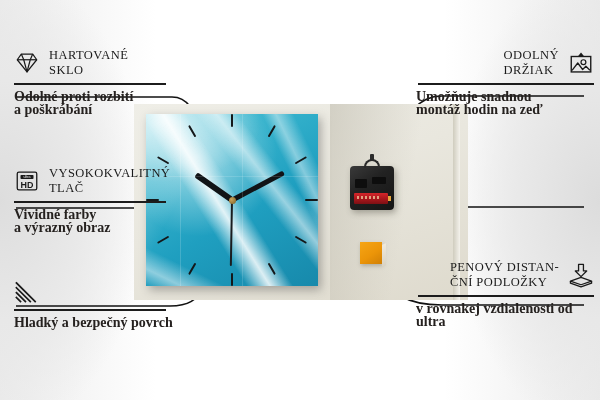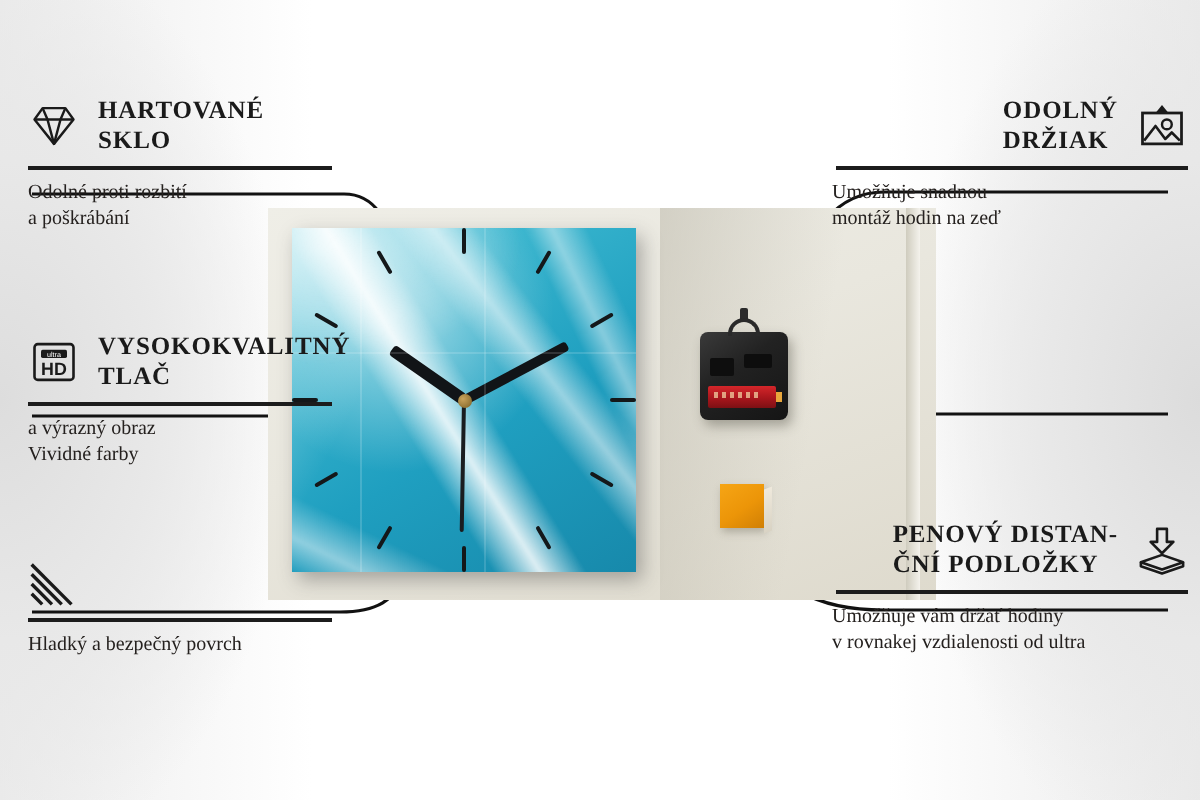--- a/index.html
+++ b/index.html
@@ -155,36 +155,37 @@
   .feat { position:absolute; width: 172px; }
   .feat.left  { left: 14px;  text-align: left; }
   .feat.right { right: 6px;  width: 178px; }
 
   .feat-head {
     display: flex; align-items: center; gap: 9px;
   }
   .feat.right .feat-head { flex-direction: row-reverse; }
   .feat-title {
     font-size: 12.5px;
-    font-weight: bold;
+    font-weight: normal;
     letter-spacing: .45px;
     line-height: 15px;
     color: #1a1a1a;
     text-transform: uppercase;
   }
   .feat-rule {
     margin-top: 5px;
     height: 1.6px;
     background: #1c1c1c;
   }
   .feat-desc {
     margin-top: 5px;
-    font-size: 10px;
+    font-size: 14px;
     line-height: 13px;
     color: #25211f;
+    font-weight: bold;
   }
   .icon { flex: 0 0 auto; width: 26px; height: 26px; display:block; }
 
   
   #f-glass   { top: 48px; }
   #f-print   { top: 166px; }
   #f-edges   { top: 278px; }
   #f-holder  { top: 48px; }
   #f-mech    { top: 166px; }
   #f-foam    { top: 260px; }
@@ -292,22 +293,22 @@
         <text x="16" y="12.8" font-family="Liberation Sans, sans-serif" font-size="4.4" fill="#ffffff" text-anchor="middle">ultra</text>
         <text x="16" y="24" font-family="Liberation Sans, sans-serif" font-size="11" font-weight="bold" fill="#1a1a1a" text-anchor="middle">HD</text>
       </svg>
       <div>
         <div class="feat-title">VYSOKOKVALITNÝ</div>
         <div class="feat-title">TLAČ</div>
       </div>
     </div>
     <div class="feat-rule"></div>
     <div class="feat-desc">
+      <div>Vividné farby</div>
       <div>a výrazný obraz</div>
-      <div>Vividné farby</div>
     </div>
   </div>
 
   <div class="feat left" id="f-edges">
     <div class="feat-head">
       <svg class="icon" viewBox="0 0 32 32">
         <g stroke="#1a1a1a" stroke-width="2.1" stroke-linecap="square">
           <path d="M3 6 L26 29"></path>
             <path d="M3 12 L20 29"></path>
           <path d="M3 18 L14 29"></path>
@@ -349,18 +350,17 @@
         <path d="M16 19 L29 23.5 L16 28 L3 23.5 Z" fill="none" stroke="#1a1a1a" stroke-width="1.6" stroke-linejoin="round"></path>
         <path d="M3 23.5 v2.5 L16 30.5 L29 26 v-2.5" fill="none" stroke="#1a1a1a" stroke-width="1.6" stroke-linejoin="round"></path>
       </svg>
       <div>
         <div class="feat-title">PENOVÝ DISTAN-</div>
         <div class="feat-title">ČNÍ PODLOŽKY</div>
       </div>
     </div>
     <div class="feat-rule"></div>
     <div class="feat-desc">
-      <div>Umožňuje vám držať hodiny</div>
       <div>v rovnakej vzdialenosti od ultra</div>
     </div>
   </div>
 
 </div>
 
 </body></html>

